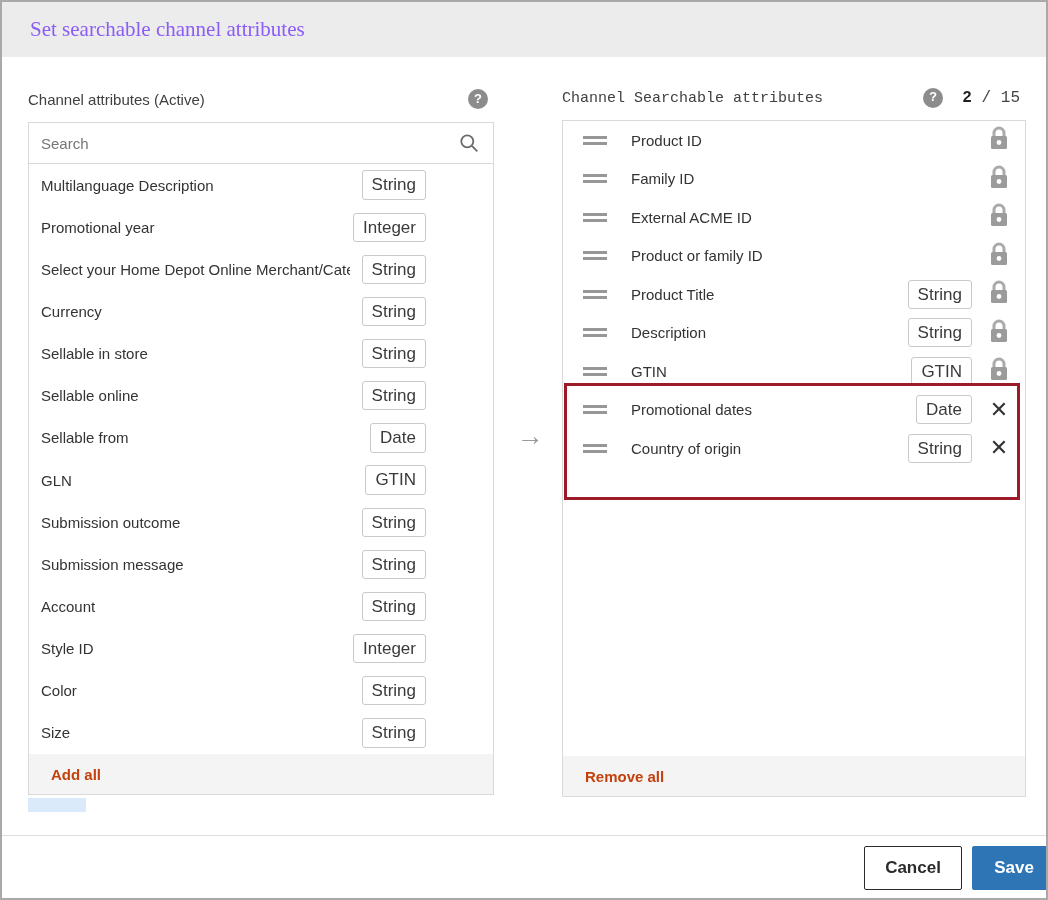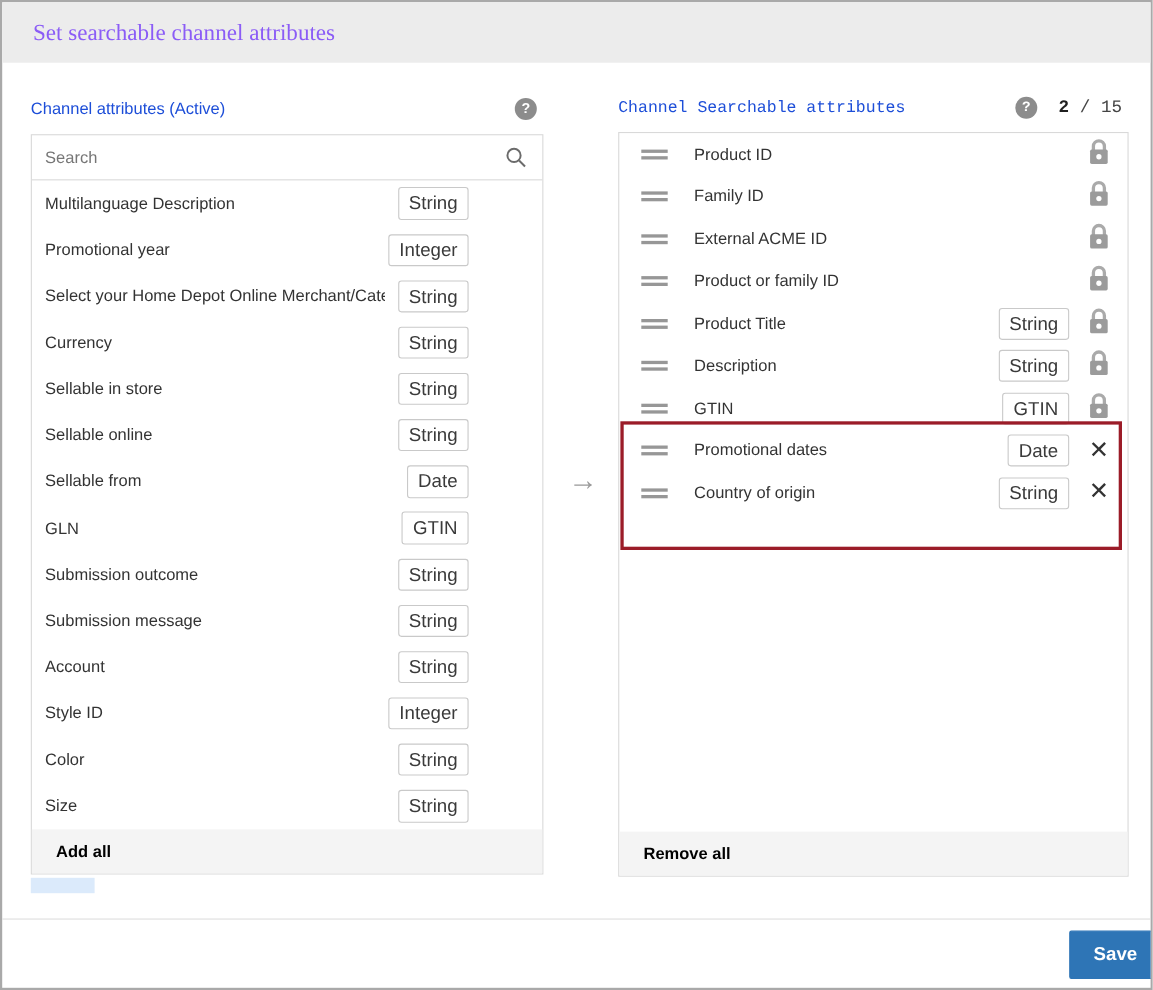--- a/index.html
+++ b/index.html
@@ -20,21 +20,21 @@
     font-family:"Liberation Serif", serif; font-size:21px; color:#8b5cf6;
   }
 
   
   .panel { position:absolute; top:74px; }
   .panel-left  { left:26px;  width:466px; }
   .panel-right { left:560px; width:464px; }
 
   .panel-header { display:flex; align-items:center; height:46px; }
   .panel-right .panel-header { height:44px;font-family:Liberation Mono, monospace; }
-  .panel-title { font-size:15px; color:#1d4ed8; white-space:nowrap; }
+  .panel-title { font-size:15px; color:#404040; white-space:nowrap; }
 
   .help-icon {
     width:20px; height:20px; border-radius:50%; background:#8c8c8c;
     color:#fff; font-size:13px; font-weight:bold; line-height:20px;
     text-align:center; flex:none; user-select:none;
   }
   .panel-left .help-icon { margin-left:auto; margin-right:6px; }
   .panel-right .help-icon { margin-left:100px; }
 
   .counter { margin-left:auto; margin-right:6px; font-size:16px; color:#444; white-space:nowrap; }
@@ -100,21 +100,21 @@
     position:absolute; left:1px; top:262px; width:456px; height:117px;
     border:3px solid #9b1c28; pointer-events:none; z-index:5;
   }
 
   
   .list-footer {
     flex:none; height:40px; background:#f4f4f4; display:flex; align-items:center;
     padding-left:22px;
   }
   .link-action {
-    font-size:15px; font-weight:bold; color:#000000; text-decoration:none; cursor:pointer;
+    font-size:15px; font-weight:bold; color:#c2410c; text-decoration:none; cursor:pointer;
   }
 
   
   .hscroll-thumb {
     position:absolute; left:26px; top:796px; width:58px; height:14px;
     background:#dbeafb;
   }
 
   
   .transfer-arrow {
@@ -412,15 +412,16 @@
 </div>
       <div class="list-footer">
         <a class="link-action">Remove all</a>
       </div>
     </div>
   </div>
 
   <div class="hscroll-thumb"></div>
 
   <div class="footer-divider"></div>
+  <button class="btn btn-cancel">Cancel</button>
   <button class="btn btn-save">Save</button>
 
 </div>
 
 </body></html>

